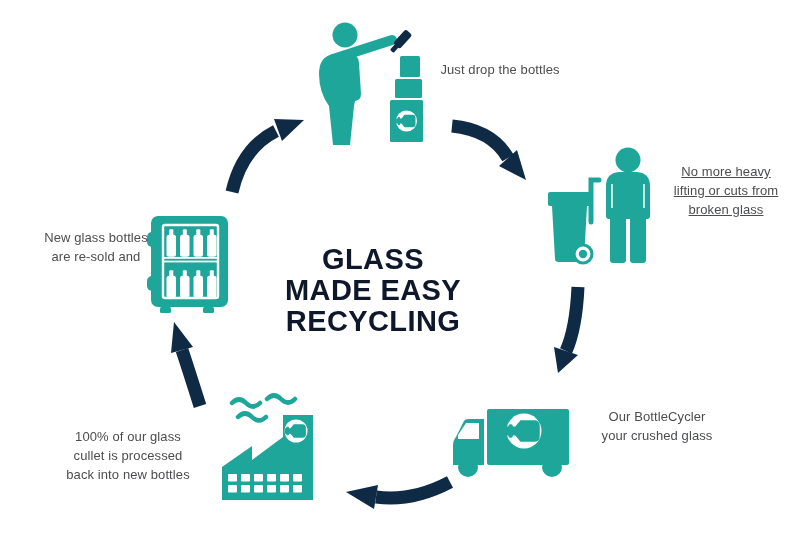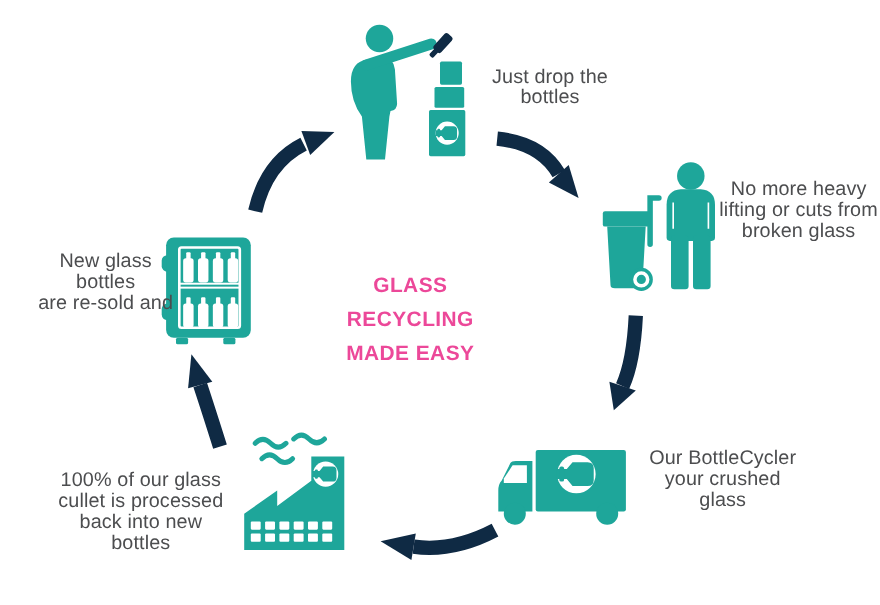--- a/index.html
+++ b/index.html
@@ -2,59 +2,59 @@
 <html><head>
 <meta charset="utf-8">
 <style>
   html,body{margin:0;padding:0;background:#ffffff;}
   .canvas{
     position:relative;width:800px;height:550px;background:#ffffff;overflow:hidden;
     font-family:"Liberation Sans", sans-serif;
   }
   .abs{position:absolute;}
   .caption{
-    position:absolute;color:#4c4d4f;font-size:18px;line-height:19px;
+    position:absolute;color:#4c4d4f;font-size:13px;line-height:19px;
     text-align:center;letter-spacing:0.1px;
   }
   .caption span{display:block;}
   .title{
     position:absolute;left:261px;top:244px;width:224px;text-align:center;
-    color:#ec4899;font-weight:bold;font-size:19px;line-height:31px;letter-spacing:0.4px;
+    color:#0f172a;font-weight:bold;font-size:29px;line-height:31px;letter-spacing:0.4px;
   }
   .title span{display:block;}
   
   .ic-drop   {left:300px;top:18px;width:130px;height:130px;}
   .ic-bin    {left:545px;top:140px;width:112px;height:130px;}
   .ic-truck  {left:448px;top:404px;width:130px;height:82px;}
   .ic-factory{left:216px;top:392px;width:102px;height:110px;}
   .ic-fridge {left:146px;top:212px;width:86px;height:104px;}
   
   .ar-1{left:216px;top:110px;width:100px;height:90px;}
   .ar-2{left:444px;top:114px;width:100px;height:80px;}
   .ar-3{left:534px;top:281px;width:70px;height:102px;}
   .ar-4{left:336px;top:466px;width:124px;height:62px;}
   .ar-5{left:146px;top:312px;width:78px;height:104px;}
   
   .cap-drop   {left:420px;top:60px;width:160px;}
-  .cap-bin    {left:651px;top:162px;width:150px;}
+  .cap-bin    {left:651px;top:162px;width:150px;text-decoration:underline;}
   .cap-truck  {left:582px;top:407px;width:150px;text-align:center;}
   .cap-factory{left:48px;top:427px;width:160px;}
   .cap-fridge {left:0px;top:228px;width:142px;padding-left:25px;}
   .teal{fill:#1ea69a;}
   .navy{fill:#0f2a44;}
 </style>
 </head>
 <body>
 
 <div class="canvas">
 
   <div class="title">
     <span>GLASS</span>
+    <span>MADE EASY</span>
     <span>RECYCLING</span>
-    <span>MADE EASY</span>
   </div>
 
   <svg class="abs ic-drop" viewBox="0 0 130 130">
     <circle class="teal" cx="45" cy="17" r="12.5"></circle>
     <path class="teal" d="M19,56 Q19,38 34,36 L49,35 Q58,35 59,45 L61,76 Q61,82 55,83 L54,88 L50,127 L33,127 L29,88 Q19,74 19,56 Z"></path>
     <line x1="33" y1="41" x2="92" y2="22" stroke="#1ea69a" stroke-width="10" stroke-linecap="round"></line>
     <g transform="translate(101,23) rotate(42)">
       <rect class="navy" x="-4.5" y="-12" width="9" height="19" rx="2.5"></rect>
       <rect class="navy" x="-2.4" y="5" width="4.8" height="9" rx="1.5"></rect>
     </g>

